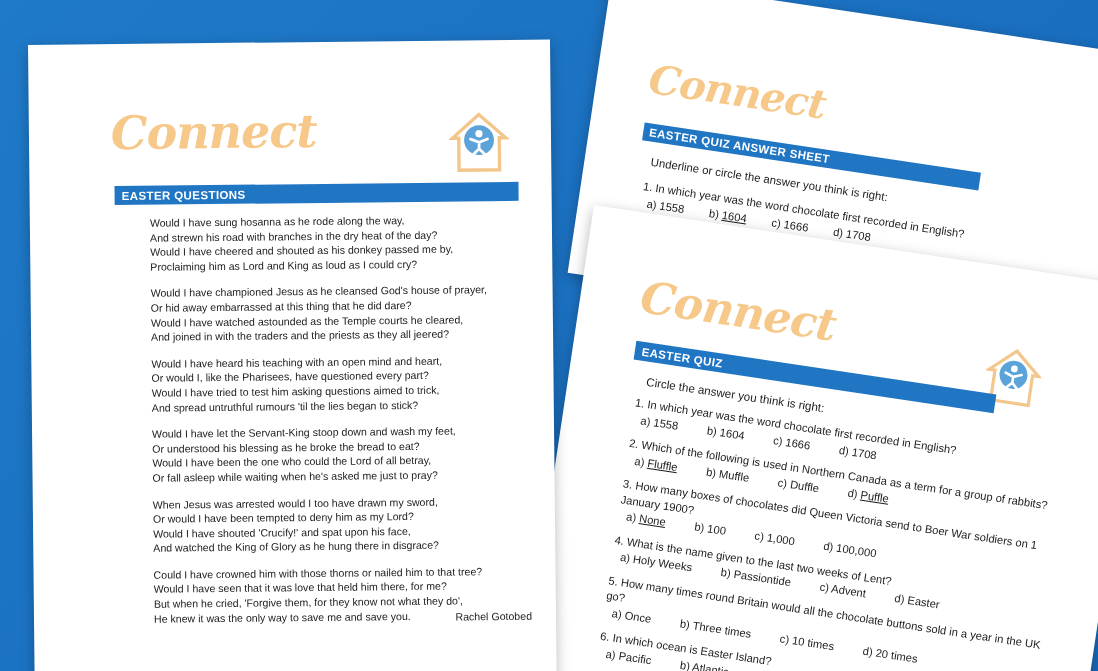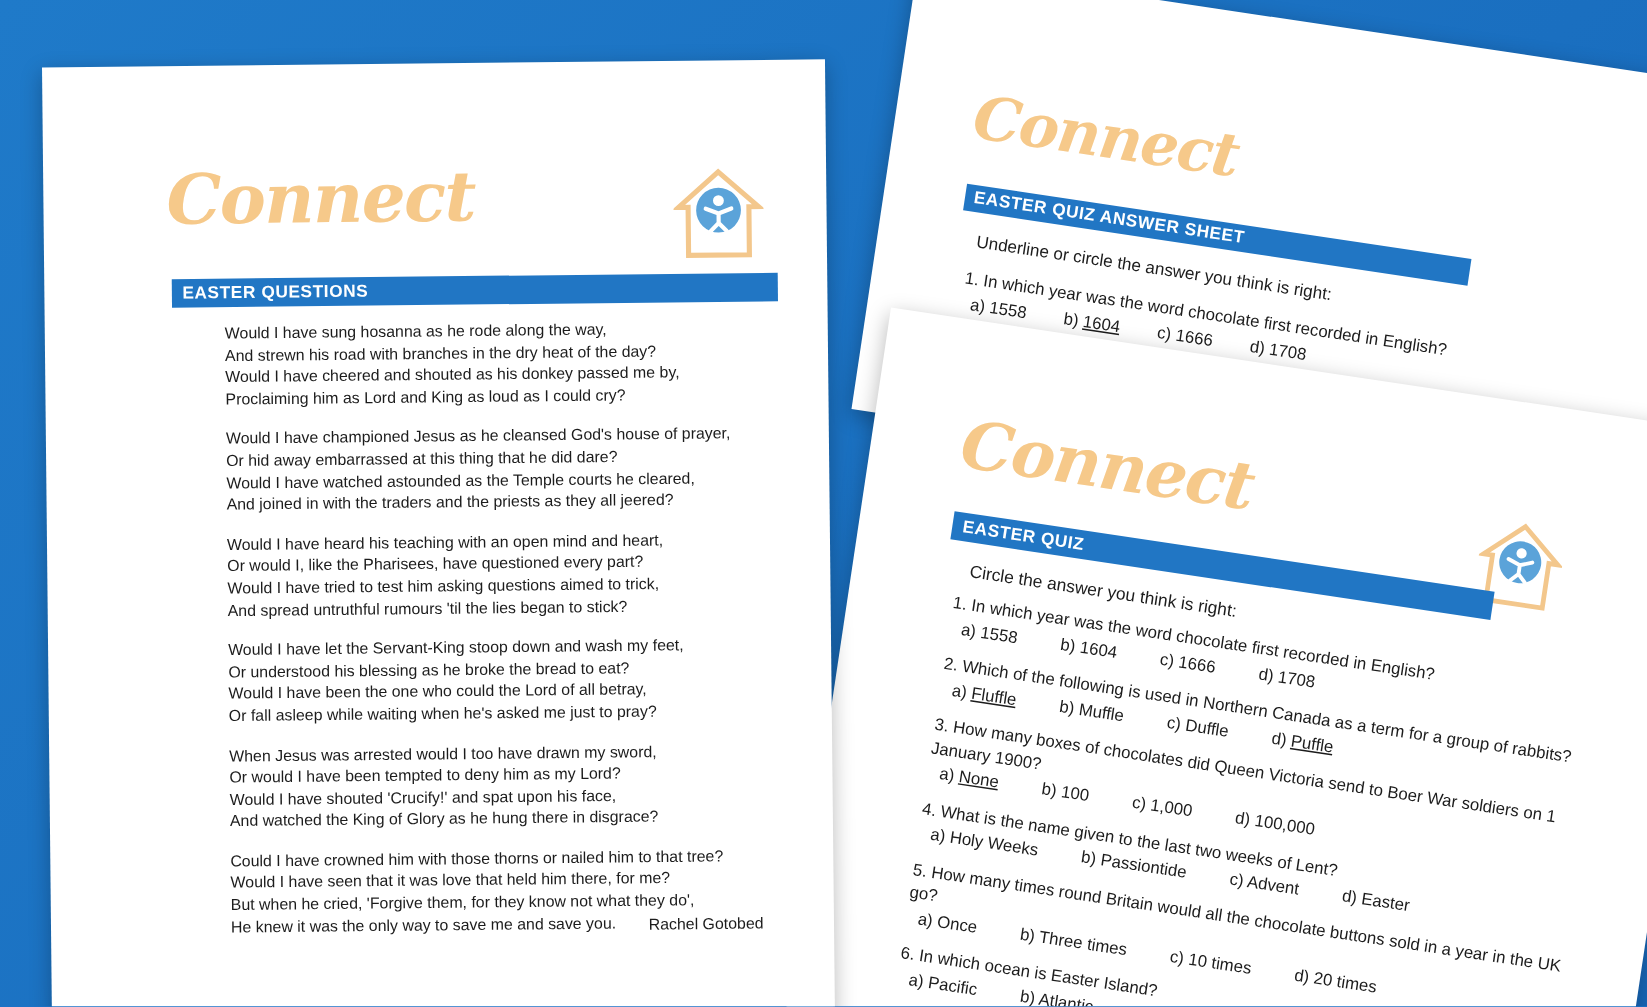--- a/index.html
+++ b/index.html
@@ -92,21 +92,21 @@
     width: 370px;
     font-size: 10.6px;
     line-height: 14.6px;
     color: #1c1c1c;
   }
   #sheet-questions .poem .stanza {
     margin-bottom: 12px;
   }
   #sheet-questions .byline {
     position: absolute;
-    right: 47px;
+    right: 24px;
     top: 570px;
     font-size: 10.6px;
     color: #1c1c1c;
   }
 
   
   #sheet-answers {
     left: 612px;
     top: -24px;
     width: 560px;

